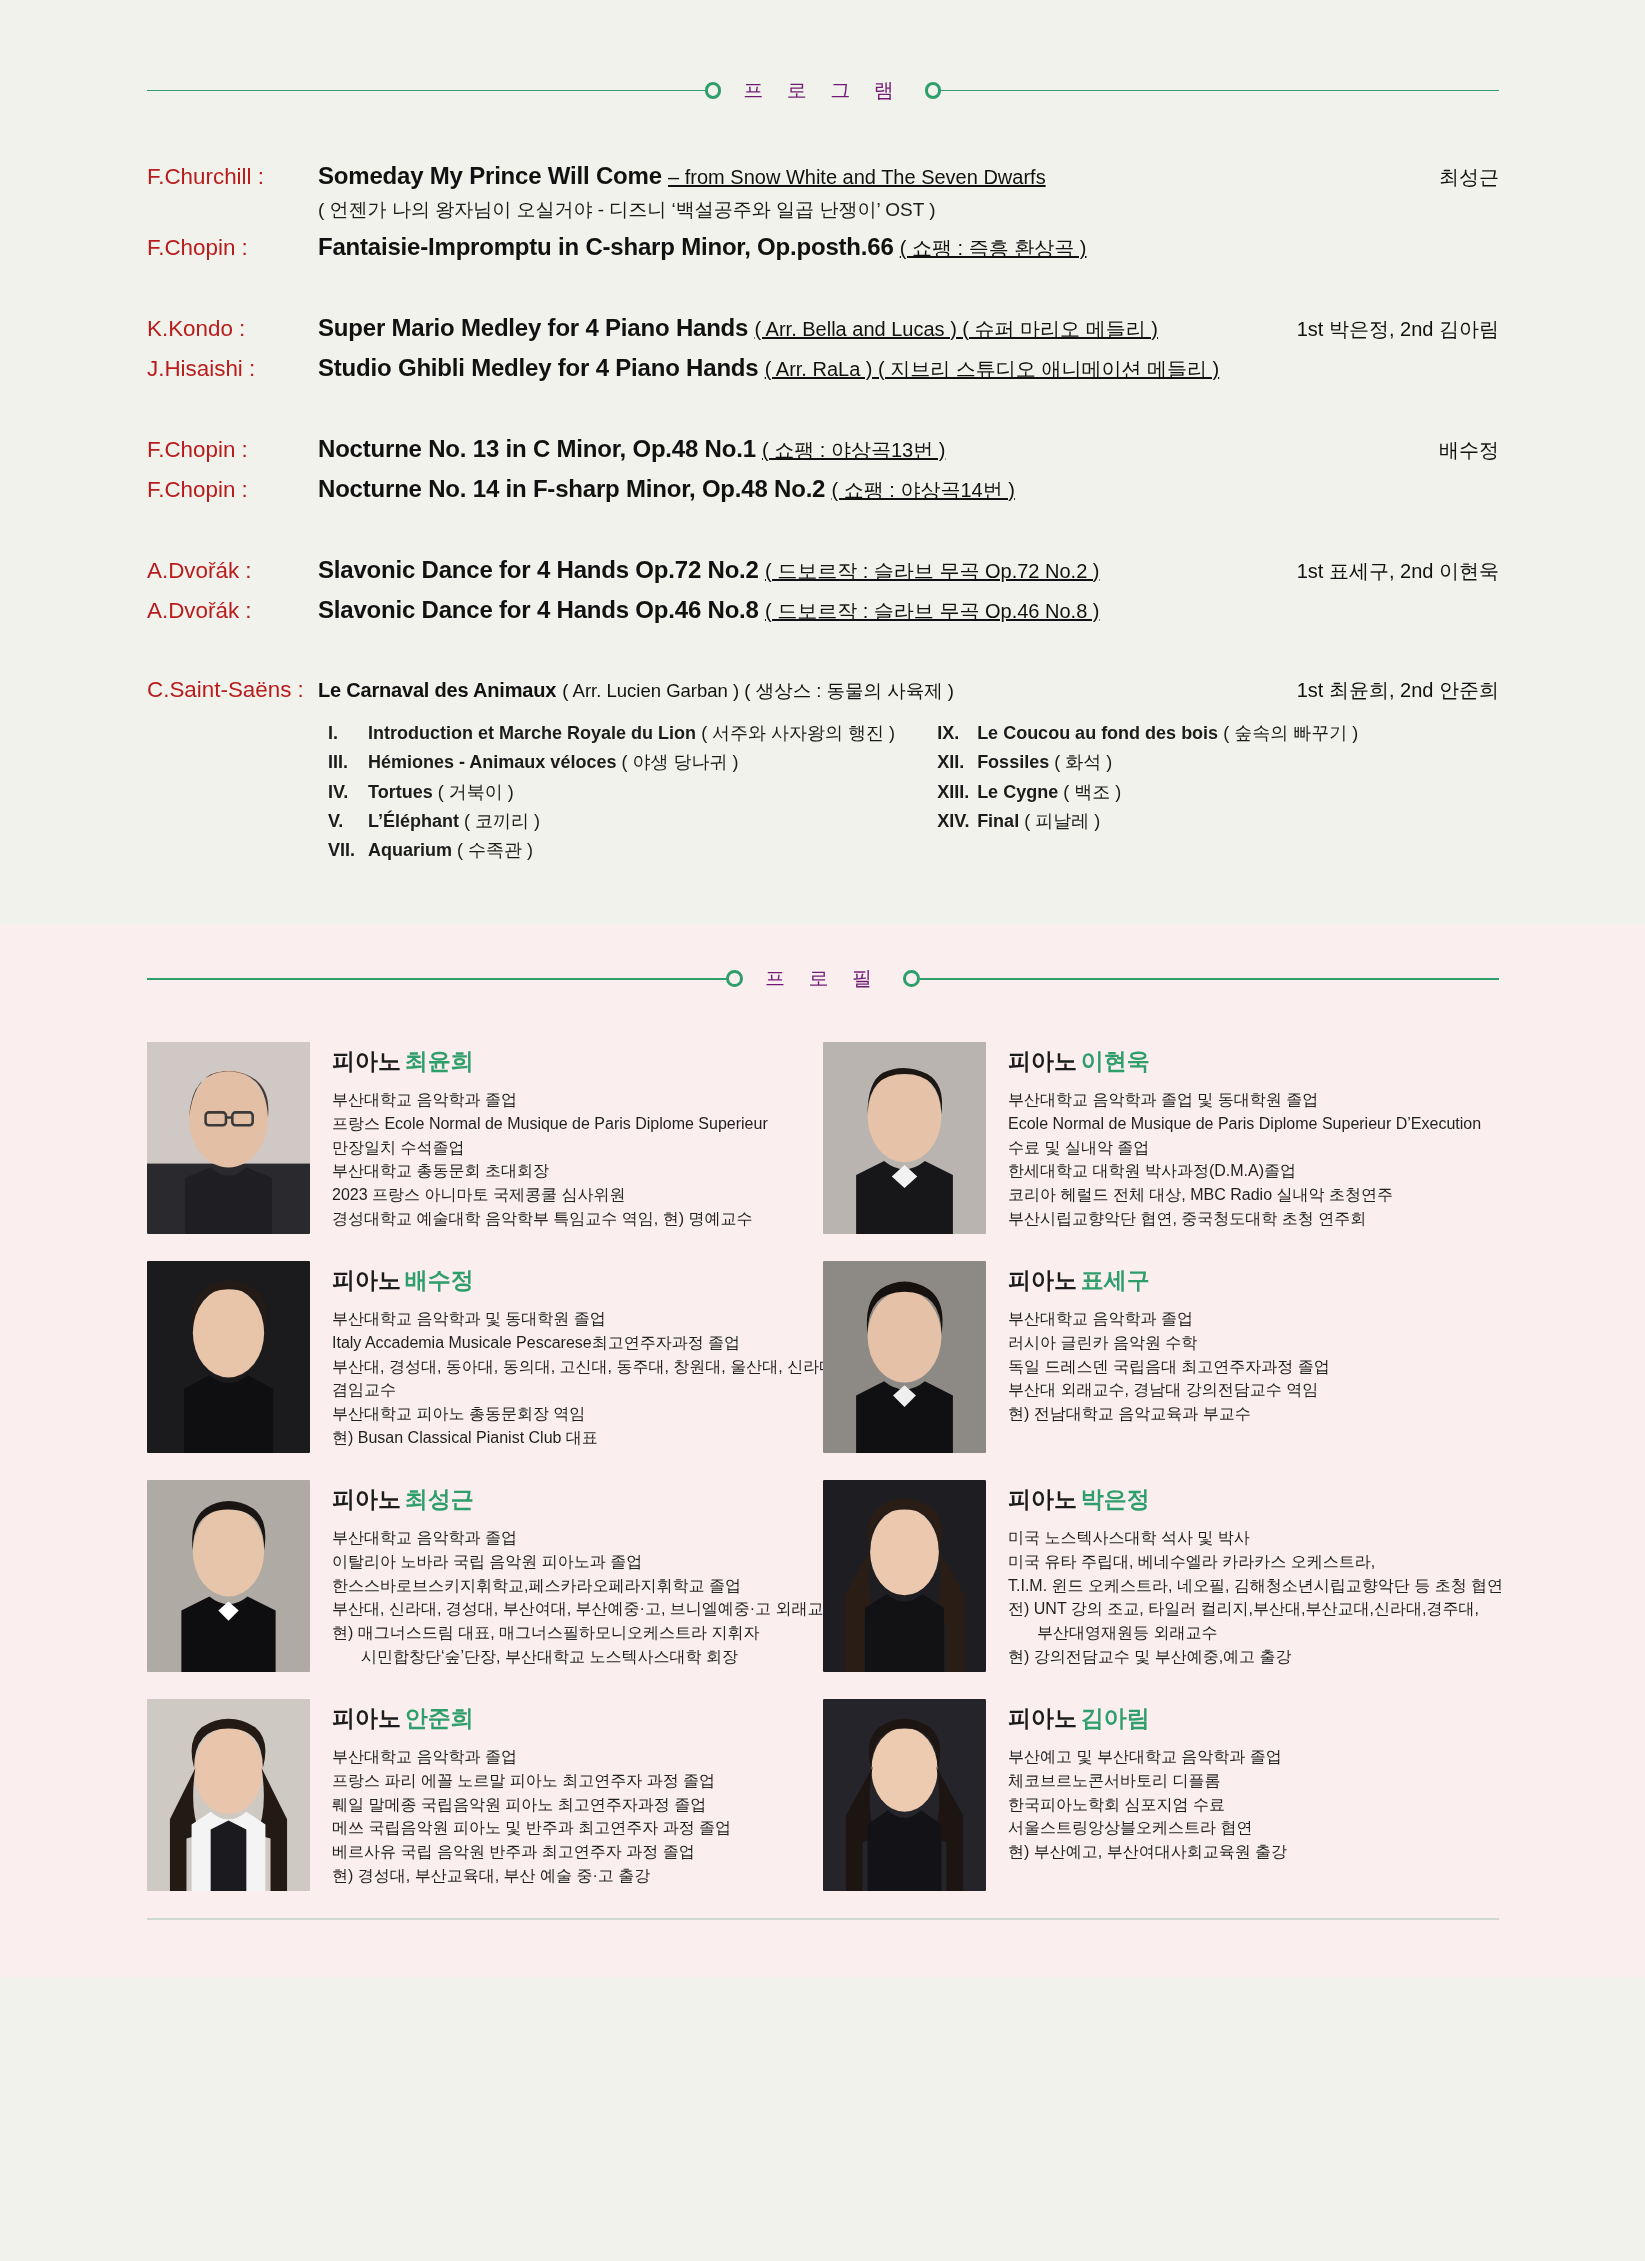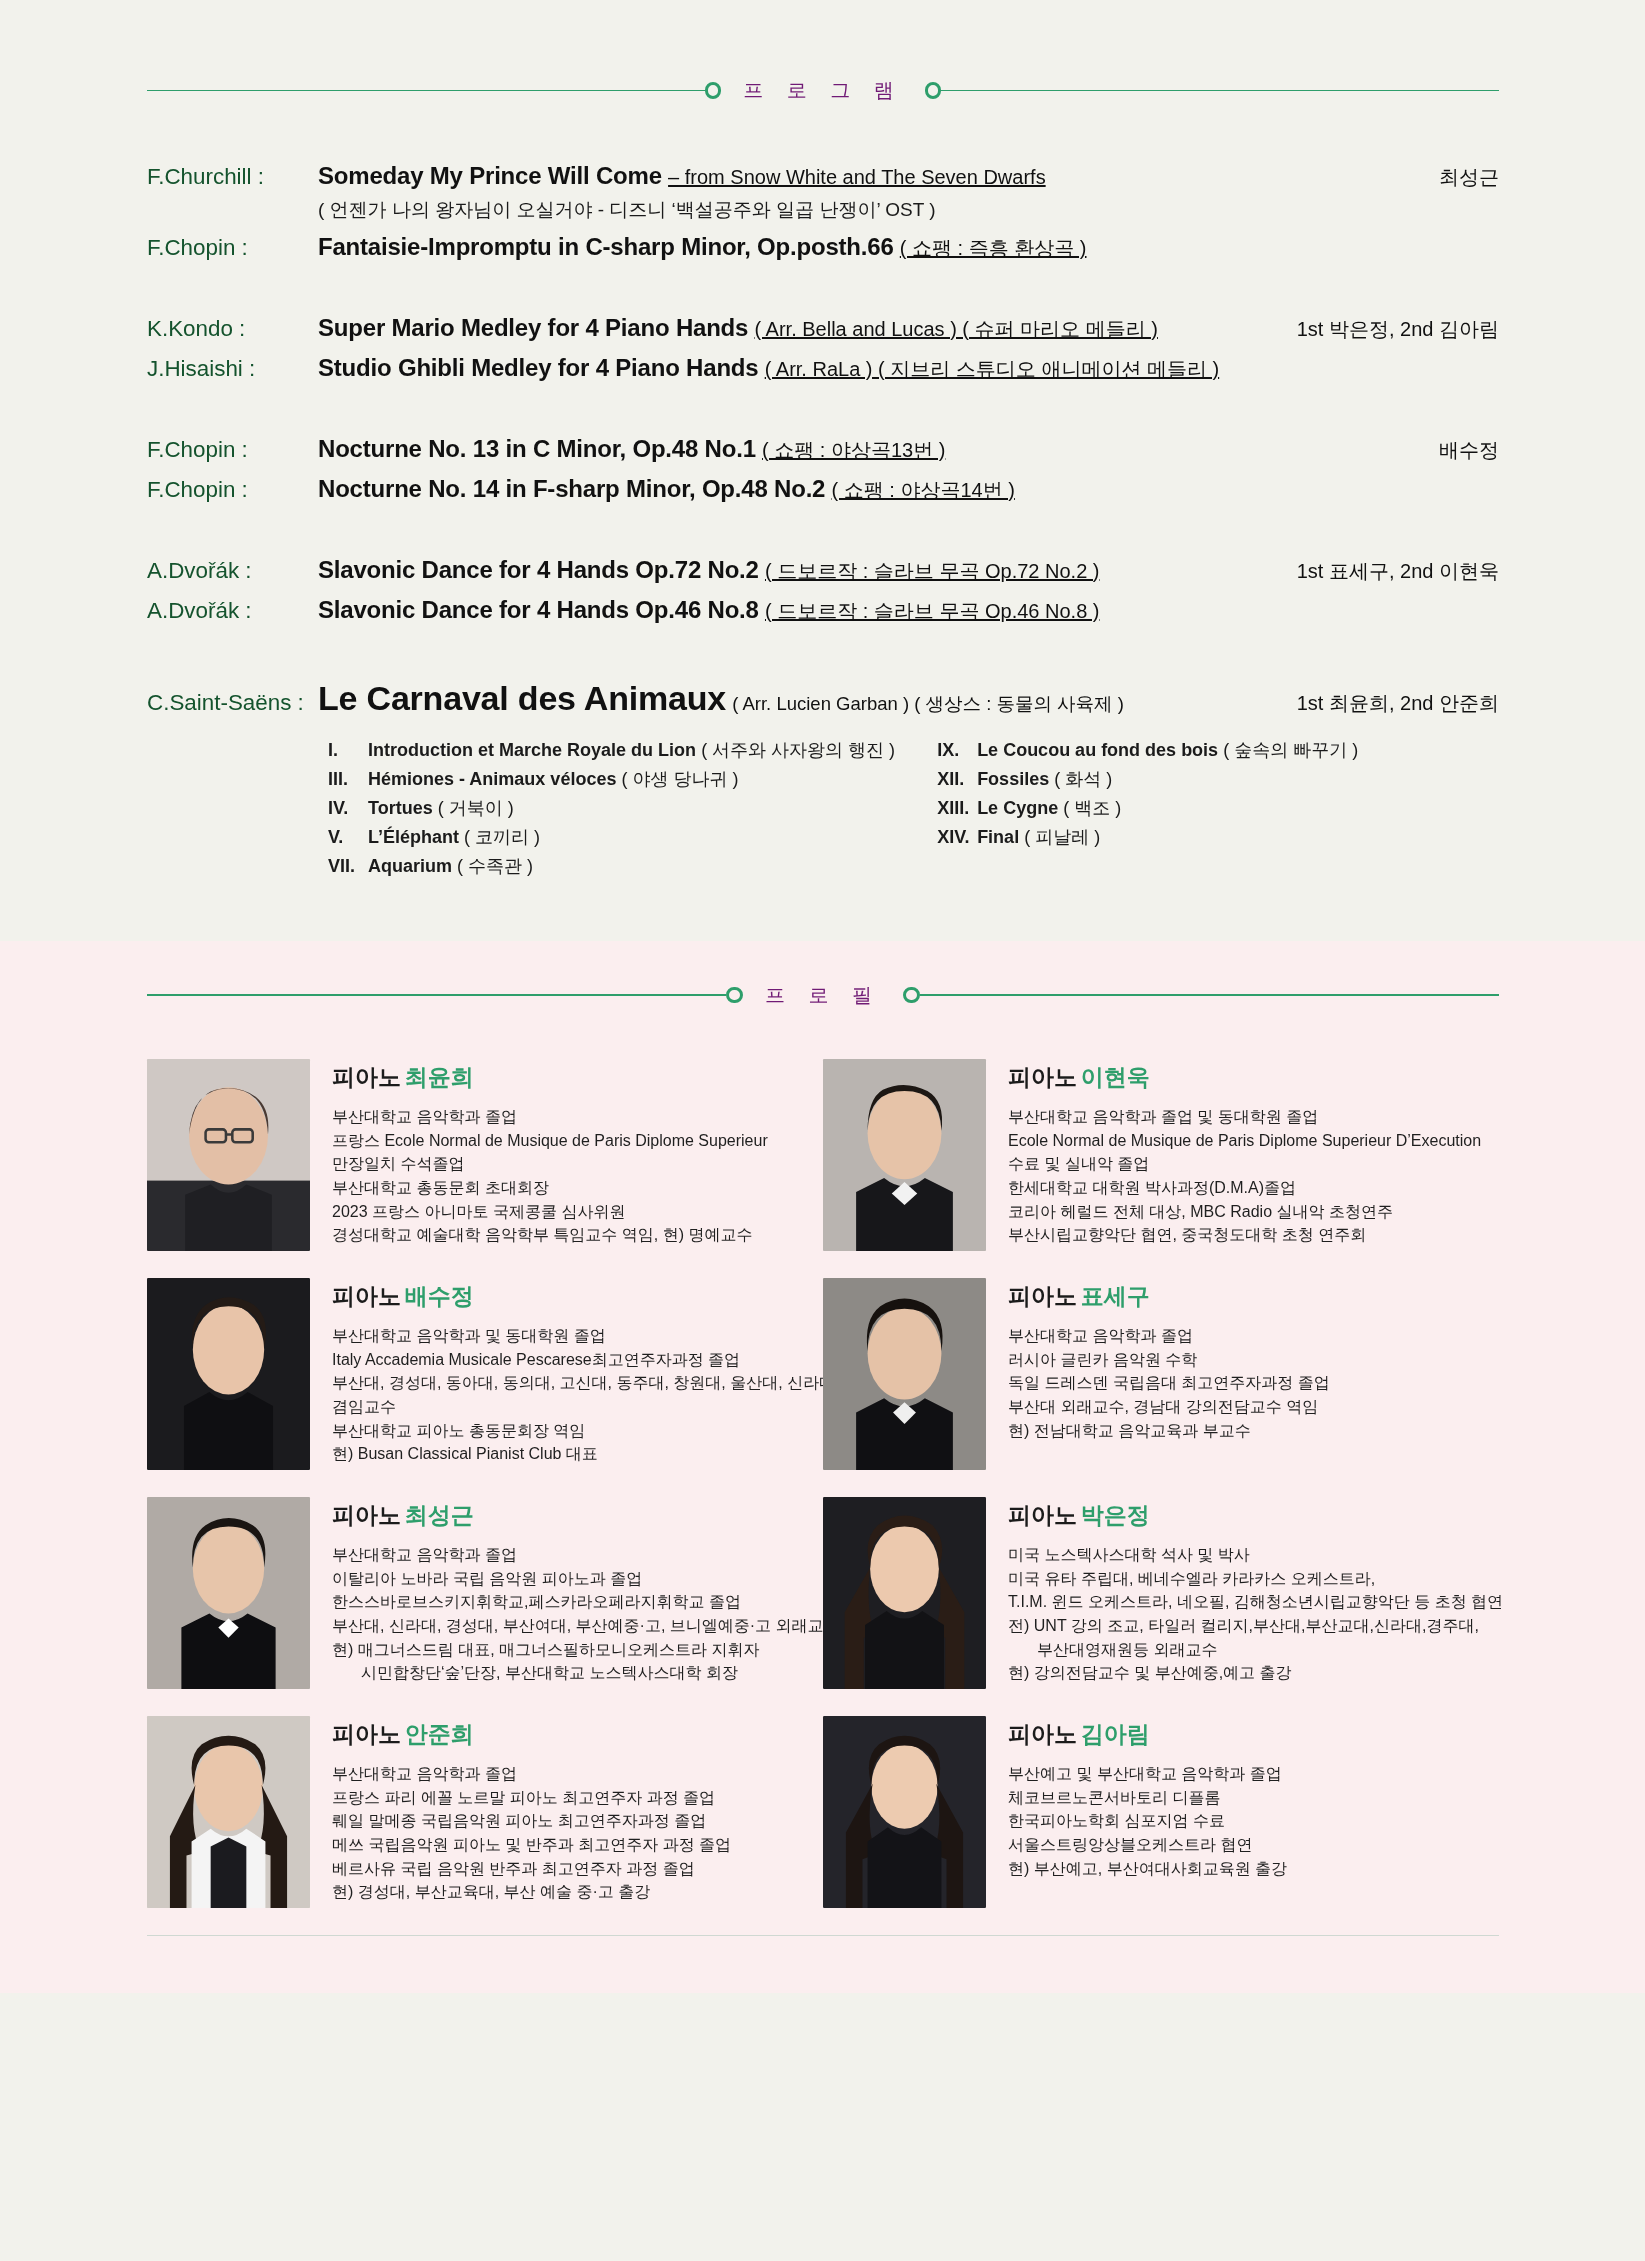--- a/index.html
+++ b/index.html
@@ -49,36 +49,36 @@
   }
   .prow {
     display: flex;
     align-items: baseline;
     margin-bottom: 6.4px;
   }
   .prow .composer {
     flex: 0 0 171px;
     font-size: 22.4px;
     font-weight: 400;
-    color: #14532d;
+    color: #b91c1c;
     white-space: nowrap;
   }
   .prow .composer.wide { flex: 0 0 171px; }
   .prow .body {
     flex: 1 1 auto;
     font-size: 22.4px;
     line-height: 1.42;
     color: #111;
   }
   .prow .body .t {
     font-weight: 700;
     font-size: 24px;
     letter-spacing: -0.2px;
   }
-  .prow .body .t.big { font-size: 34px; text-align: right; }
+  .prow .body .t.big { font-size: 20px; text-align: right; }
   .prow .body .sub {
     font-weight: 400;
     font-size: 20px;
     text-decoration: underline;
   }
   .prow .body .sub-small {
     font-weight: 400;
     font-size: 18.5px;
   }
   .prow .perf {

